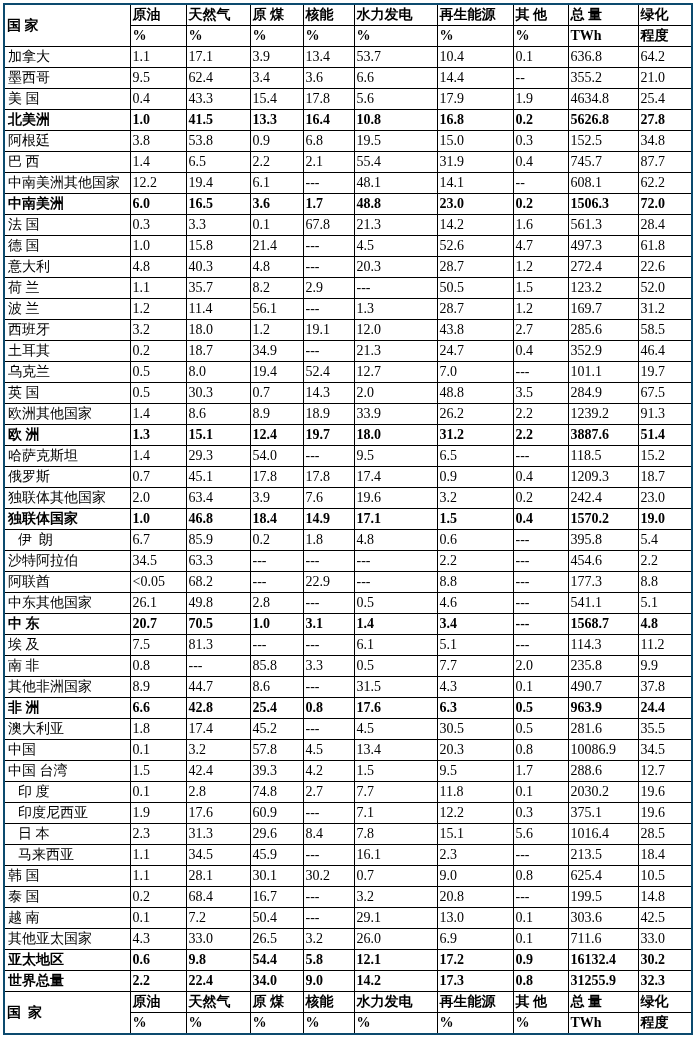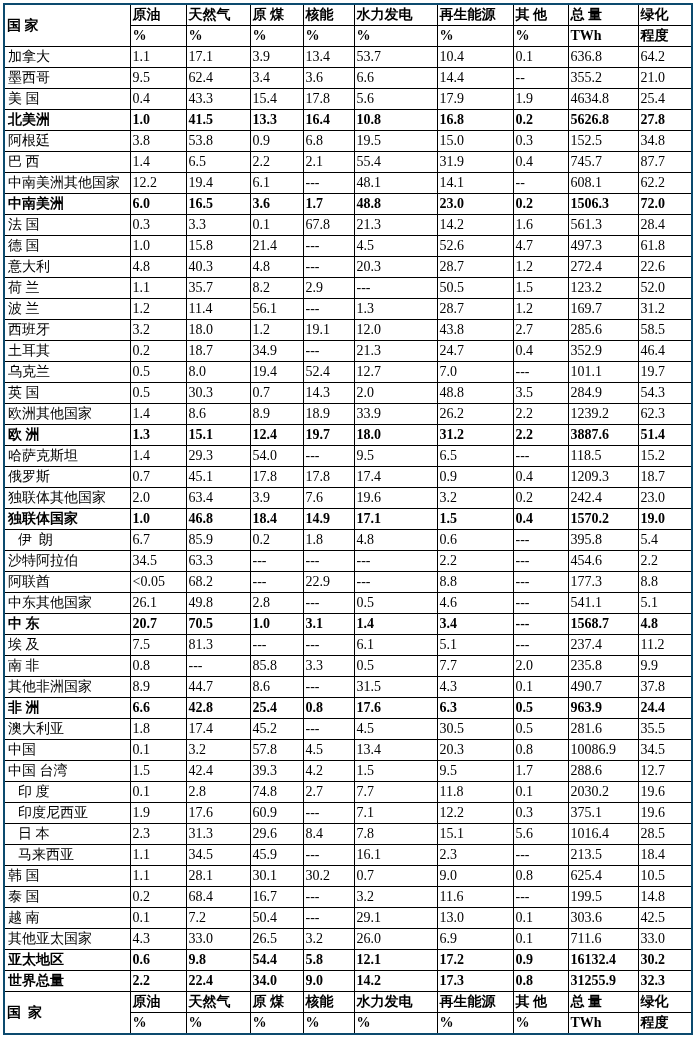--- a/index.html
+++ b/index.html
@@ -253,33 +253,33 @@
       <tr>
         <td class="country">英 国</td>
         <td>0.5</td>
         <td>30.3</td>
         <td>0.7</td>
         <td>14.3</td>
         <td>2.0</td>
         <td>48.8</td>
         <td>3.5</td>
         <td>284.9</td>
-        <td>54.3</td>
+        <td>67.5</td>
       </tr>
       <tr>
         <td class="country">欧洲其他国家</td>
         <td>1.4</td>
         <td>8.6</td>
         <td>8.9</td>
         <td>18.9</td>
         <td>33.9</td>
         <td>26.2</td>
         <td>2.2</td>
         <td>1239.2</td>
-        <td>62.3</td>
+        <td>91.3</td>
       </tr>
       <tr class="bold">
         <td class="country">欧 洲</td>
         <td>1.3</td>
         <td>15.1</td>
         <td>12.4</td>
         <td>19.7</td>
         <td>18.0</td>
         <td>31.2</td>
         <td>2.2</td>
@@ -396,21 +396,21 @@
       </tr>
       <tr>
         <td class="country">埃 及</td>
         <td>7.5</td>
         <td>81.3</td>
         <td>---</td>
         <td>---</td>
         <td>6.1</td>
         <td>5.1</td>
         <td>---</td>
-        <td>237.4</td>
+        <td>114.3</td>
         <td>11.2</td>
       </tr>
       <tr>
         <td class="country">南 非</td>
         <td>0.8</td>
         <td>---</td>
         <td>85.8</td>
         <td>3.3</td>
         <td>0.5</td>
         <td>7.7</td>
@@ -538,21 +538,21 @@
         <td>625.4</td>
         <td>10.5</td>
       </tr>
       <tr>
         <td class="country">泰 国</td>
         <td>0.2</td>
         <td>68.4</td>
         <td>16.7</td>
         <td>---</td>
         <td>3.2</td>
-        <td>11.6</td>
+        <td>20.8</td>
         <td>---</td>
         <td>199.5</td>
         <td>14.8</td>
       </tr>
       <tr>
         <td class="country">越 南</td>
         <td>0.1</td>
         <td>7.2</td>
         <td>50.4</td>
         <td>---</td>

